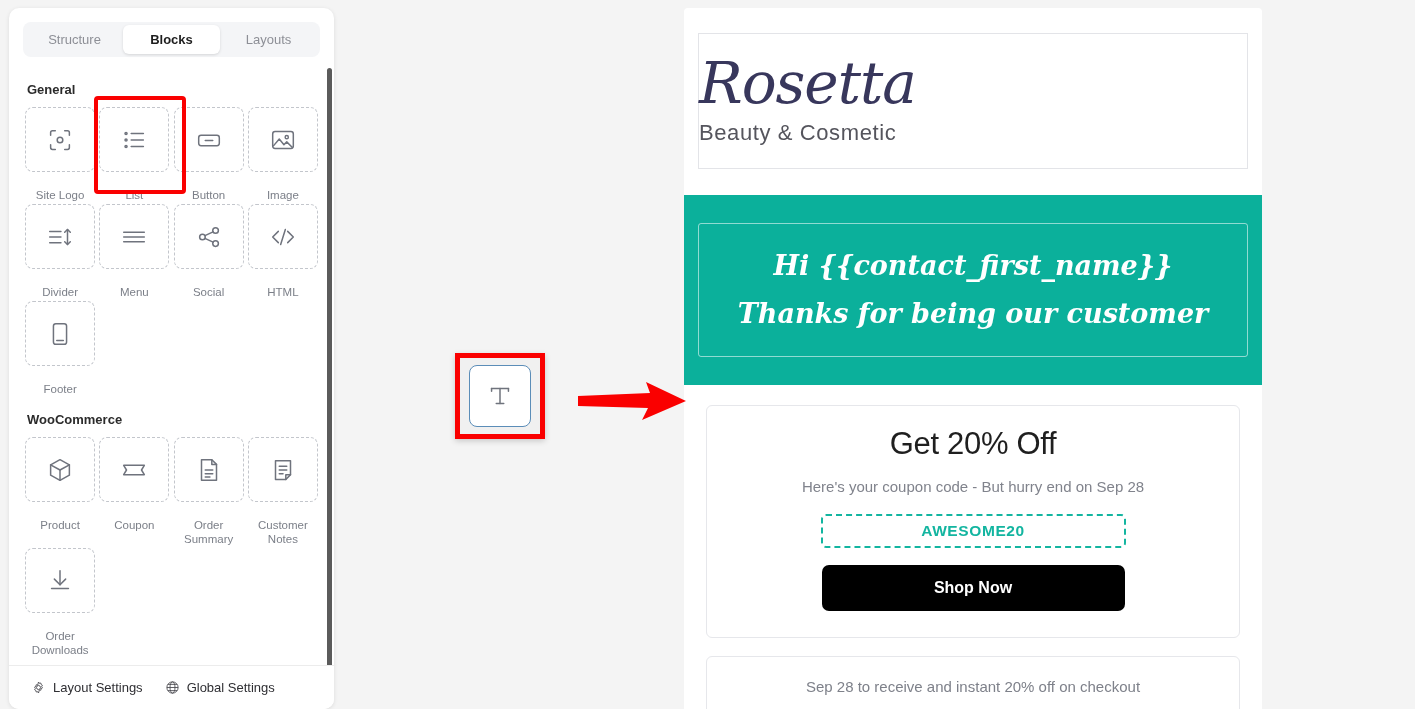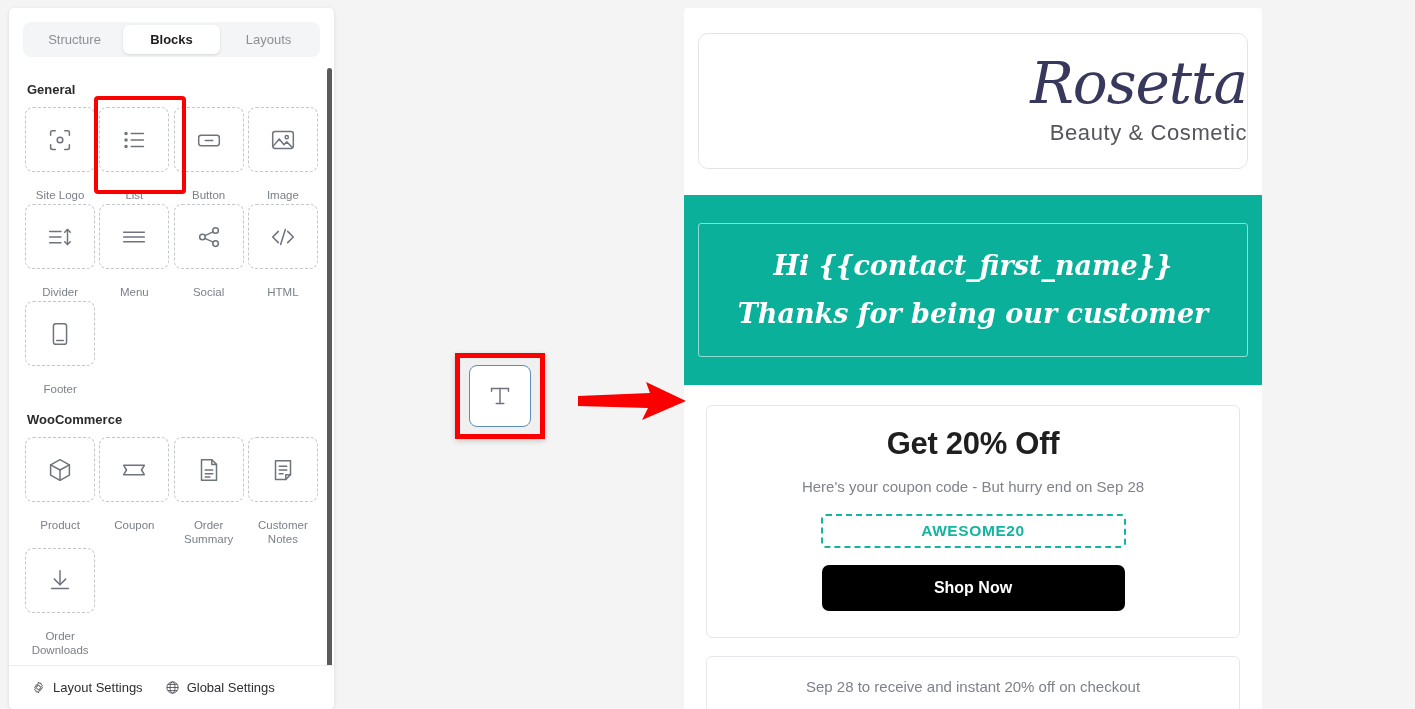--- a/index.html
+++ b/index.html
@@ -9,21 +9,21 @@
     font-family: "Liberation Sans", sans-serif;
     overflow: hidden;
   }
   .stage { position: relative; width: 1415px; height: 709px; }
 
   
   .sidebar {
     position: absolute; left: 9px; top: 8px;
     width: 325px; height: 701px;
     background: #ffffff;
-    border-radius: 5px;
+    border-radius: 10px;
     box-shadow: 0 1px 4px rgba(0,0,0,0.10);
     overflow: hidden;
   }
   .tabs-wrap { padding: 14px 14px 0 14px; }
   .tabs {
     display: flex; background: #f4f5f7;
     border-radius: 8px; padding: 3px; height: 35px;
   }
   .tab {
     flex: 1; display: flex; align-items: center; justify-content: center;
@@ -121,22 +121,22 @@
   .preview {
     position: absolute; left: 684px; top: 8px;
     width: 578px; height: 701px;
     background: #ffffff;
     border-radius: 4px 4px 0 0;
     overflow: hidden;
   }
 
   .logo-card {
     margin: 25px 14px 0 14px;
-    border: 1px solid #e3e4e8; border-radius: 10px;
-    padding: 18px 0 22px 0; text-align: right;
+    border: 1px solid #e3e4e8; border-radius: 0;
+    padding: 18px 0 22px 0; text-align: left;
   }
   .logo-word {
     font-family: "DejaVu Serif", serif;
     font-style: italic; font-size: 58px; color: #38375c;
     letter-spacing: -1px; line-height: 62px;
   }
   .logo-sub {
     font-family: "Liberation Sans", sans-serif;
     font-size: 22px; color: #55555d; margin-top: 6px; letter-spacing: 0.6px;
   }
@@ -153,21 +153,21 @@
     font-weight: bold; font-style: italic;
     font-size: 27px; color: #ffffff; line-height: 48px;
   }
 
   .coupon-card {
     margin: 20px 22px 0 22px;
     border: 1px solid #e6e7eb; border-radius: 6px;
     padding: 20px 24px 26px 24px; text-align: center;
   }
   .coupon-title {
-    font-size: 31px; font-weight: bold; color: #1f1f1f; letter-spacing: -0.3px;
+    font-size: 31px; font-weight: normal; color: #1f1f1f; letter-spacing: -0.3px;
   }
   .coupon-sub {
     font-size: 15px; color: #80838c; margin-top: 16px;
   }
   .code-box {
     margin: 19px auto 0 auto; width: 305px; height: 34px;
     border: 2px dashed #13b5a0; border-radius: 5px;
     display: flex; align-items: center; justify-content: center;
   }
   .code-text {

